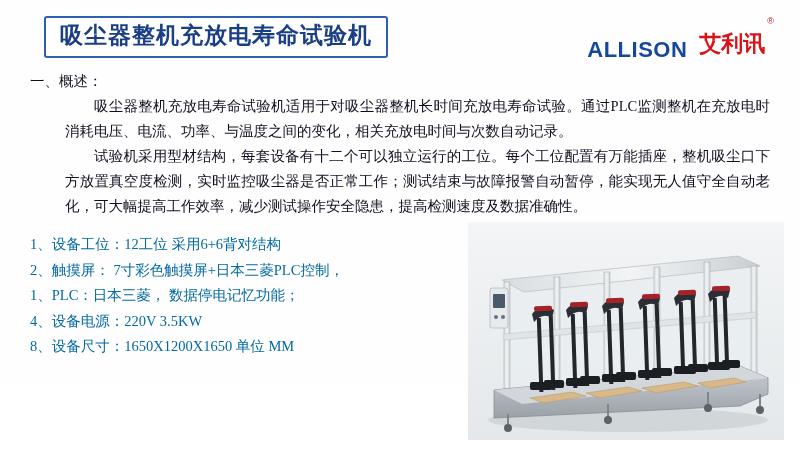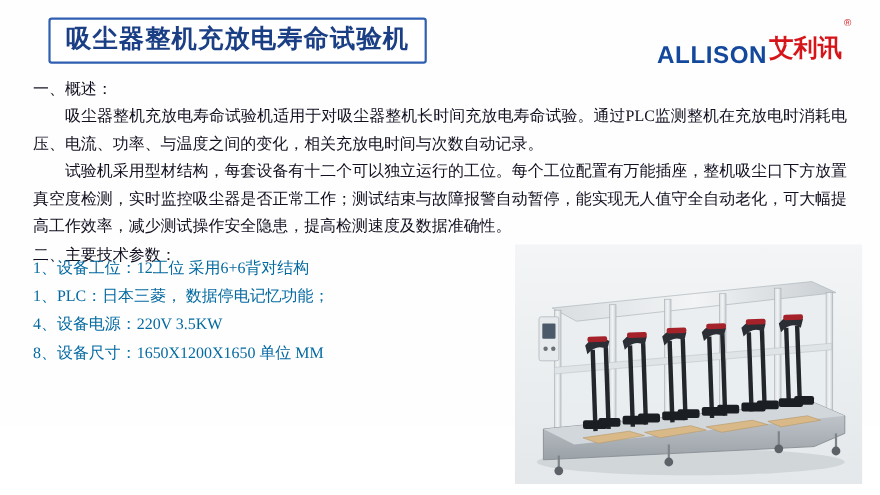--- a/index.html
+++ b/index.html
@@ -60,21 +60,21 @@
     font-size: 22px;
     color: #14489c;
     letter-spacing: 0.5px;
     margin-top: 13px;
   }
   .brand-cn {
     font-family: "Liberation Serif", serif;
     font-weight: bold;
     font-size: 22px;
     color: #d6151b;
-    margin-left: 2px;
+    margin-left: 12px;
     letter-spacing: 0px;
   }
   .brand-reg {
     font-size: 9px;
     color: #d6151b;
     vertical-align: top;
     margin-left: 2px;
     margin-top: -8px;
     align-self: flex-start;
   }
@@ -91,20 +91,21 @@
     font-size: 14.5px;
     line-height: 26px;
     color: #101020;
   }
   .para {
     font-size: 14.5px;
     line-height: 25px;
     text-align: justify;
     text-justify: inter-ideograph;
     color: #101020;
+    margin-left: 35px;
   }
   .para.indent {
     text-indent: 2em;
   }
   .spec-list {
     position: absolute;
     left: 30px;
     top: 232px;
     width: 430px;
     font-family: "Liberation Serif", serif;
@@ -140,25 +141,25 @@
       <span class="brand-en">ALLISON</span>
       <span class="brand-cn">艾利讯</span>
       <span class="brand-reg">®</span>
     </div>
   </div>
 
   <div class="body-text">
     <div class="sec-head">一、概述：</div>
     <div class="para indent">吸尘器整机充放电寿命试验机适用于对吸尘器整机长时间充放电寿命试验。通过PLC监测整机在充放电时消耗电压、电流、功率、与温度之间的变化，相关充放电时间与次数自动记录。</div>
     <div class="para indent">试验机采用型材结构，每套设备有十二个可以独立运行的工位。每个工位配置有万能插座，整机吸尘口下方放置真空度检测，实时监控吸尘器是否正常工作；测试结束与故障报警自动暂停，能实现无人值守全自动老化，可大幅提高工作效率，减少测试操作安全隐患，提高检测速度及数据准确性。</div>
-    <div class="sec-head">二、主要技术参数：</div>
   </div>
 
   <div class="spec-list">
     <div class="spec-item">1、设备工位：12工位  采用6+6背对结构</div>
+    <div class="spec-item">2、触摸屏：   7寸彩色触摸屏+日本三菱PLC控制，</div>
     <div class="spec-item">1、PLC：日本三菱，   数据停电记忆功能；</div>
     <div class="spec-item">4、设备电源：220V 3.5KW</div>
     <div class="spec-item">8、设备尺寸：1650X1200X1650 单位 MM</div>
   </div>
 
   <div class="photo">
     <svg width="316" height="218" viewBox="0 0 316 218" xmlns="http://www.w3.org/2000/svg">
       <defs>
         <linearGradient id="bgGrad" x1="0" y1="0" x2="0" y2="1">
           <stop offset="0%" stop-color="#f3f5f6"></stop>

